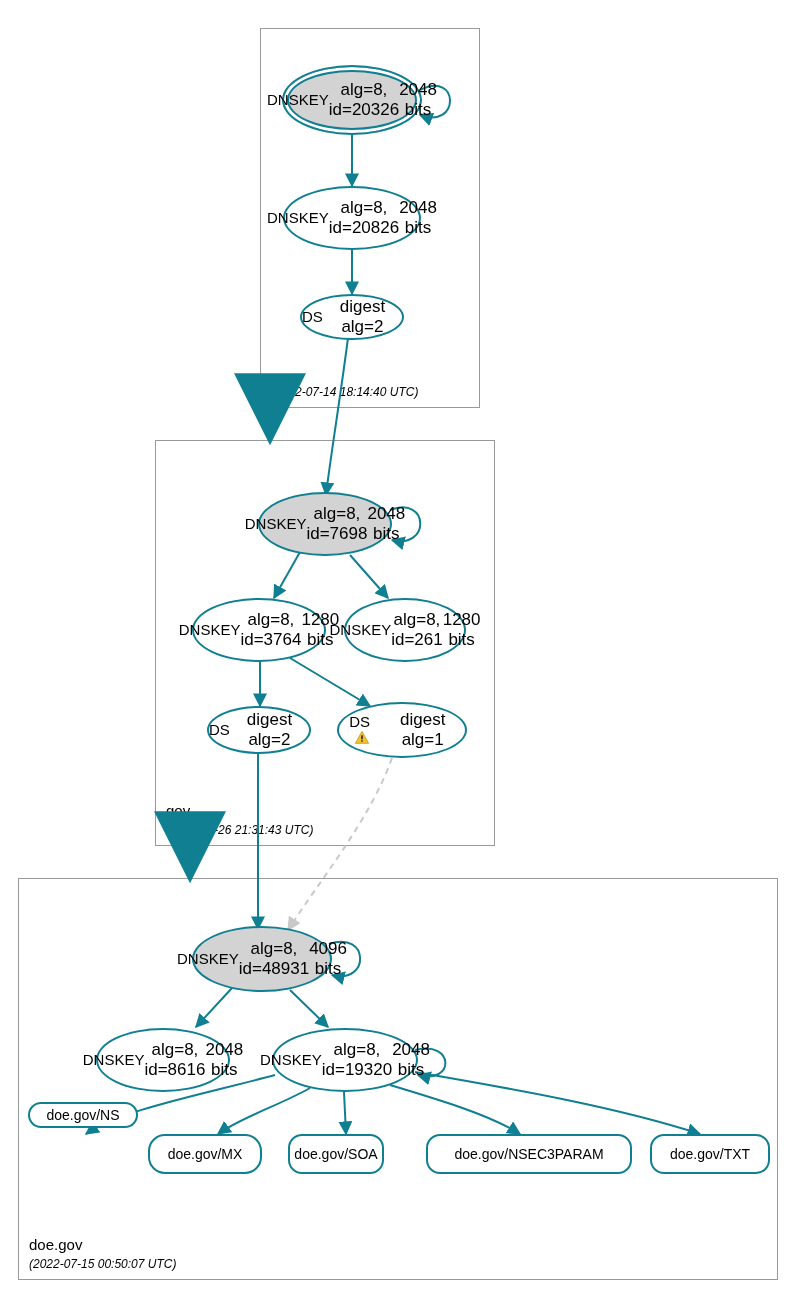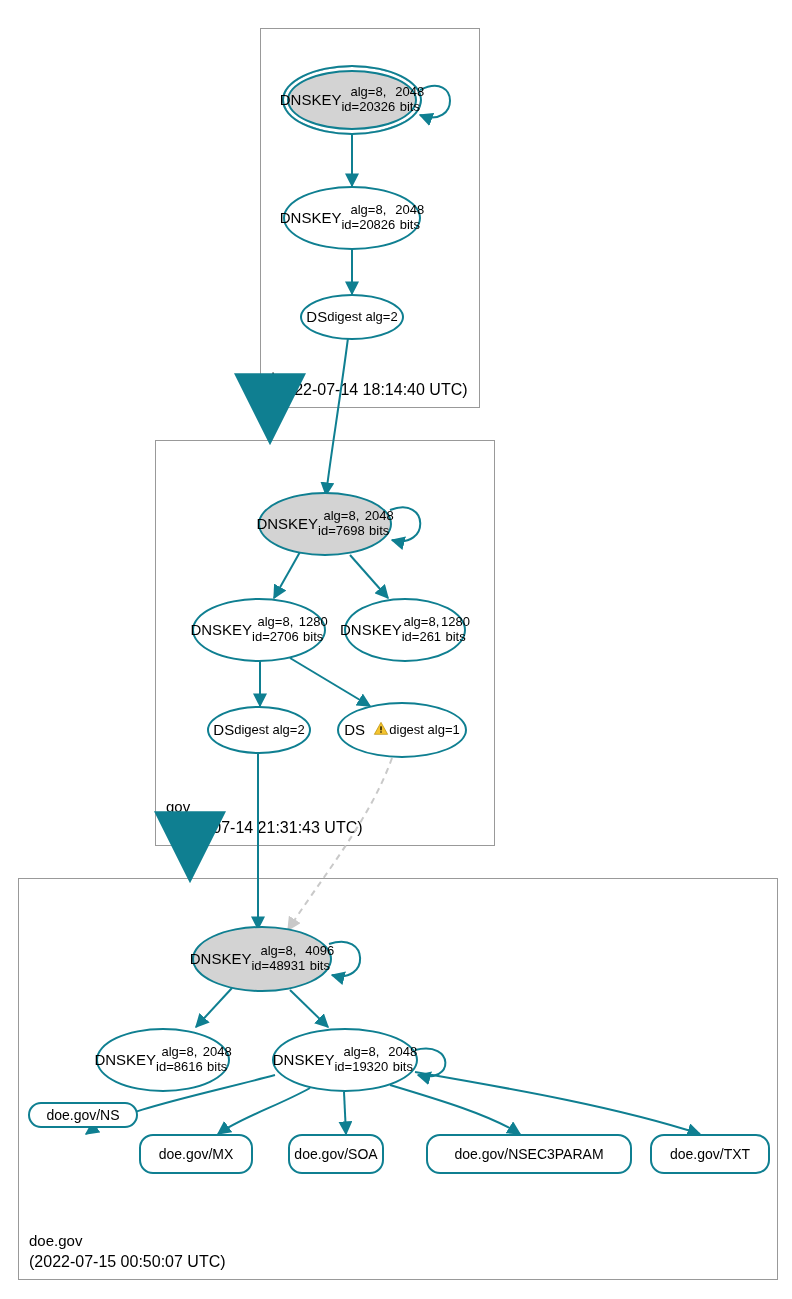--- a/index.html
+++ b/index.html
@@ -20,21 +20,21 @@
   }
   .zone-label {
     position: absolute;
     left: 10px;
     bottom: 8px;
     font-size: 14px;
     color: #000;
     pointer-events: none;
   }
   .zone-label .name { font-size: 15px; margin-bottom: 4px; }
-  .zone-label .ts { font-size: 16px; }
+  .zone-label .ts { font-size: 12px; font-style: italic; }
   .node {
     position: absolute;
     border: 2px solid #0f7f91;
     box-sizing: border-box;
     text-align: center;
     display: flex;
     flex-direction: row;
     justify-content: center;
     align-items: center;
     line-height: 1.15;
@@ -42,21 +42,21 @@
     background: #fff;
     z-index: 2;
   }
   .node.ellipse { border-radius: 50%; }
   .node.double {
     box-shadow: 0 0 0 3px #fff inset, 0 0 0 5px #0f7f91 inset;
   }
   .node.ksk { background: #d3d3d3; }
   .node.rect { border-radius: 14px; }
   .node .title { font-size: 15px; }
-  .node .sub { font-size: 13px; }
+  .node .sub { font-size: 17px; }
   .warn {
     display:inline-block;
     width:16px; height:16px;
     margin-left:4px;
     vertical-align:-2px;
   }
   svg.edges {
     position:absolute;
     left:0; top:0;
     width:792px; height:1299px;
@@ -70,21 +70,21 @@
 <div class="zone" style="left:260px; top:28px; width:220px; height:380px;">
   <div class="zone-label">
     <div class="name">.</div>
     <div class="ts">(2022-07-14 18:14:40 UTC)</div>
   </div>
 </div>
 
 <div class="zone" style="left:155px; top:440px; width:340px; height:406px;">
   <div class="zone-label">
     <div class="name">gov</div>
-    <div class="ts">(2022-07-14 21:31:43 UTC)</div>
+    <div class="ts">(2022-07-26 21:31:43 UTC)</div>
   </div>
 </div>
 
 <div class="zone" style="left:18px; top:878px; width:760px; height:402px;">
   <div class="zone-label">
     <div class="name">doe.gov</div>
     <div class="ts">(2022-07-15 00:50:07 UTC)</div>
   </div>
 </div>
 
@@ -164,21 +164,21 @@
 </div>
 
 <div class="node ellipse ksk" style="left:258px; top:492px; width:134px; height:64px;">
   <span class="title">DNSKEY</span>
   <span class="sub">alg=8, id=7698</span>
   <span class="sub">2048 bits</span>
 </div>
 
 <div class="node ellipse" style="left:192px; top:598px; width:134px; height:64px;">
   <span class="title">DNSKEY</span>
-  <span class="sub">alg=8, id=2706</span>
+  <span class="sub">alg=8, id=3764</span>
   <span class="sub">1280 bits</span>
 </div>
 
 <div class="node ellipse" style="left:344px; top:598px; width:122px; height:64px;">
   <span class="title">DNSKEY</span>
   <span class="sub">alg=8, id=261</span>
   <span class="sub">1280 bits</span>
 </div>
 
 <div class="node ellipse" style="left:207px; top:706px; width:104px; height:48px;">
@@ -212,21 +212,21 @@
 
 <div class="node ellipse" style="left:272px; top:1028px; width:146px; height:64px;">
   <span class="title">DNSKEY</span>
   <span class="sub">alg=8, id=19320</span>
   <span class="sub">2048 bits</span>
 </div>
 
 <div class="node rect" style="left:28px; top:1102px; width:110px; height:26px;">
   <span class="title" style="font-size:14px;">doe.gov/NS</span>
 </div>
-<div class="node rect" style="left:139px; top:1134px; width:114px; height:40px;">
+<div class="node rect" style="left:148px; top:1134px; width:114px; height:40px;border-radius:17px;">
   <span class="title" style="font-size:14px;">doe.gov/MX</span>
 </div>
 <div class="node rect" style="left:288px; top:1134px; width:96px; height:40px;">
   <span class="title" style="font-size:14px;">doe.gov/SOA</span>
 </div>
 <div class="node rect" style="left:426px; top:1134px; width:206px; height:40px;border-radius:14px;">
   <span class="title" style="font-size:14px;">doe.gov/NSEC3PARAM</span>
 </div>
 <div class="node rect" style="left:650px; top:1134px; width:120px; height:40px;">
   <span class="title" style="font-size:14px;">doe.gov/TXT</span>

